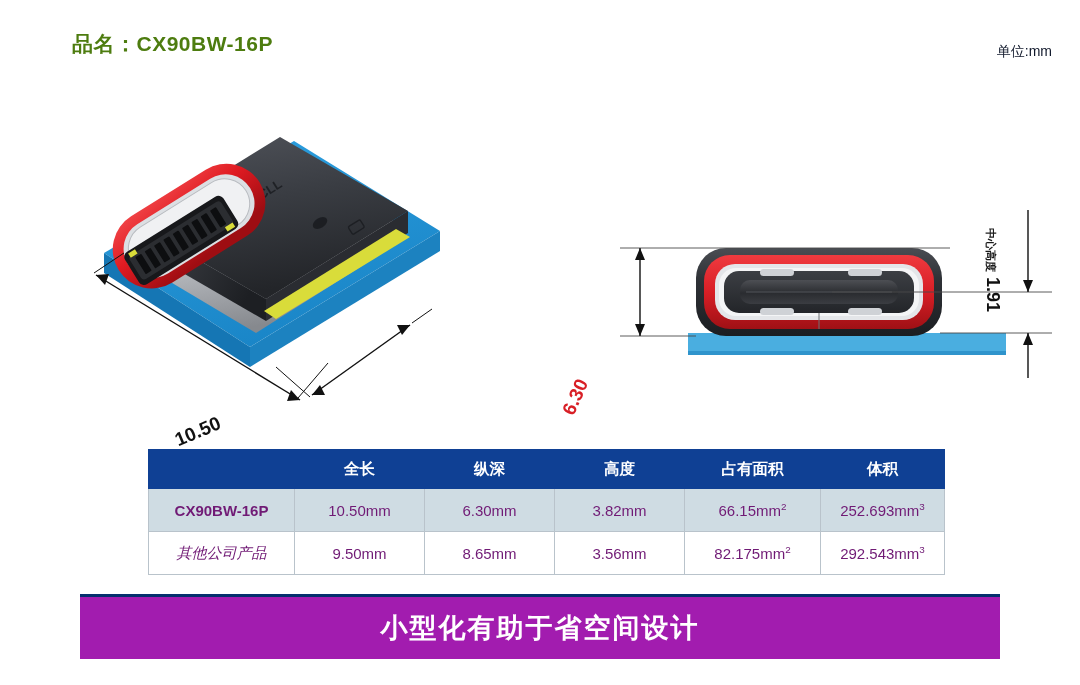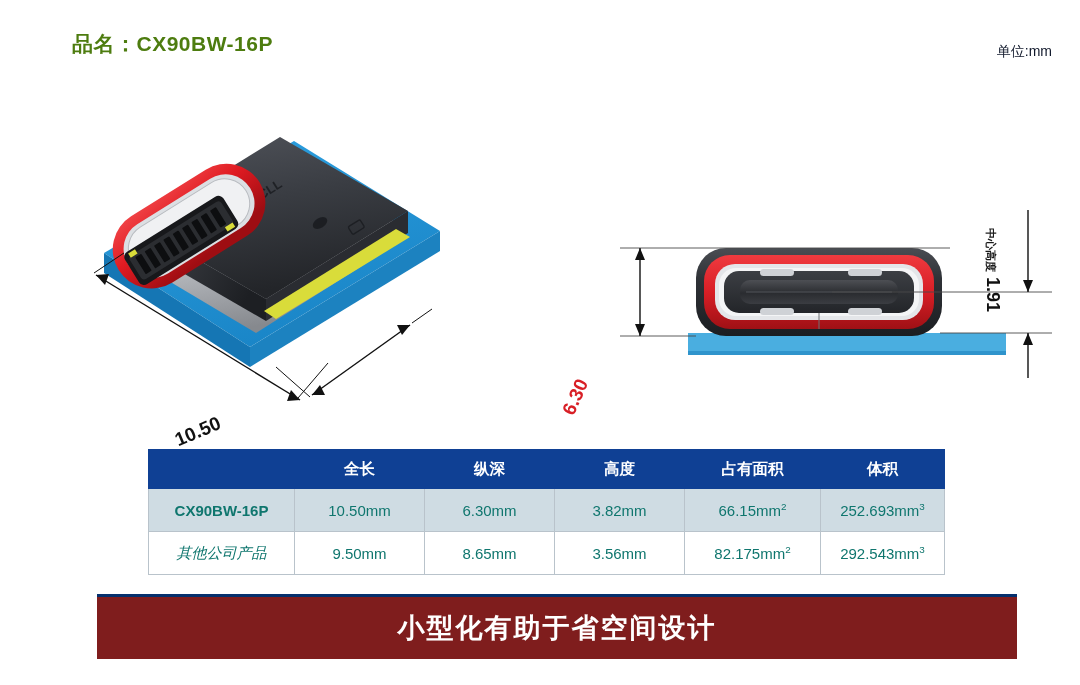--- a/index.html
+++ b/index.html
@@ -111,21 +111,21 @@
     top: 449px;
     width: 790px;
     border-collapse: collapse;
     table-layout: fixed;
   }
   .spec-table th, .spec-table td {
     border: 1px solid #b9c3cb;
     text-align: center;
     vertical-align: middle;
     font-size: 15px;
-    color: #0f766e;
+    color: #701a75;
     padding: 0;
   }
   .spec-table thead th {
     background: #0f4094;
     color: #ffffff;
     font-weight: bold;
     height: 38px;
     border-color: #0f4094;
     font-size: 15.5px;
   }
@@ -147,25 +147,25 @@
   .cell-name-plain {
     font-weight: normal;
     font-size: 15px;
     font-style: italic;
   }
   sup { font-size: 0.66em; }
 
   
   .banner {
     position: absolute;
-    left: 97px;
+    left: 80px;
     top: 594px;
     width: 920px;
     height: 62px;
-    background: #7f1d1d;
+    background: #a21caf;
     border-top: 3px solid #05306d;
     display: flex;
     align-items: center;
     justify-content: center;
   }
   .banner-text {
     color: #ffffff;
     font-size: 27px;
     font-weight: bold;
     letter-spacing: 2px;

